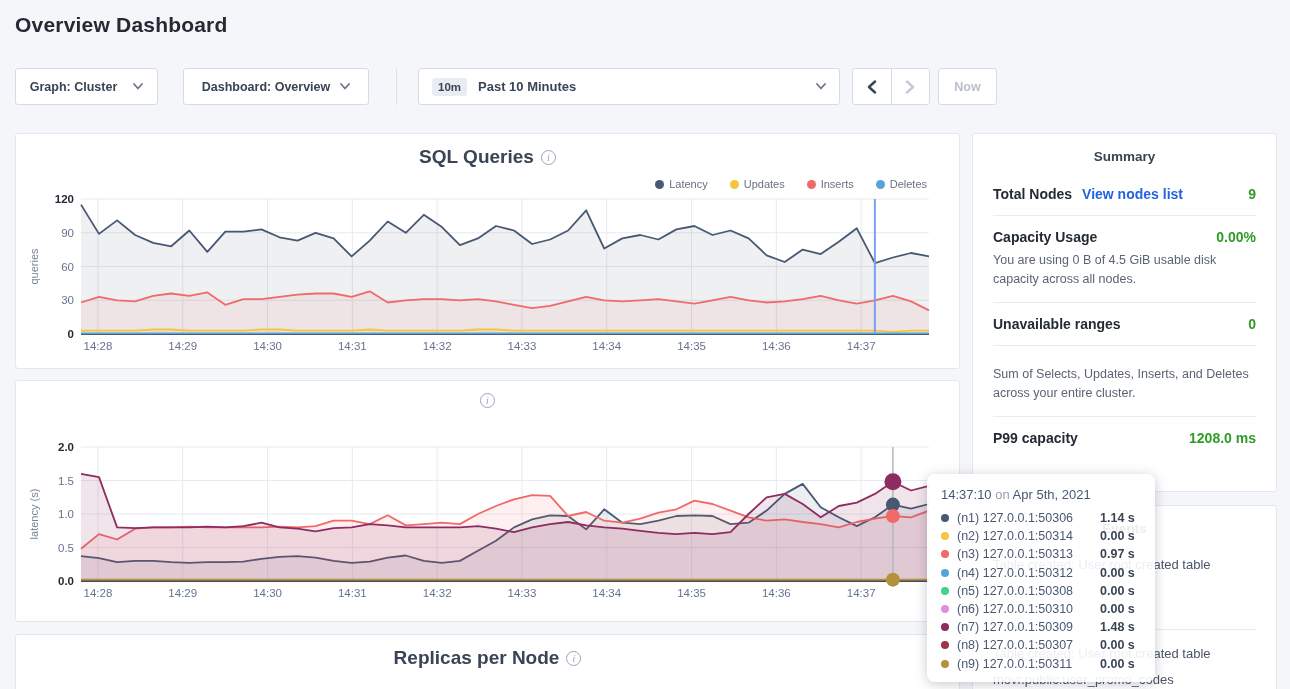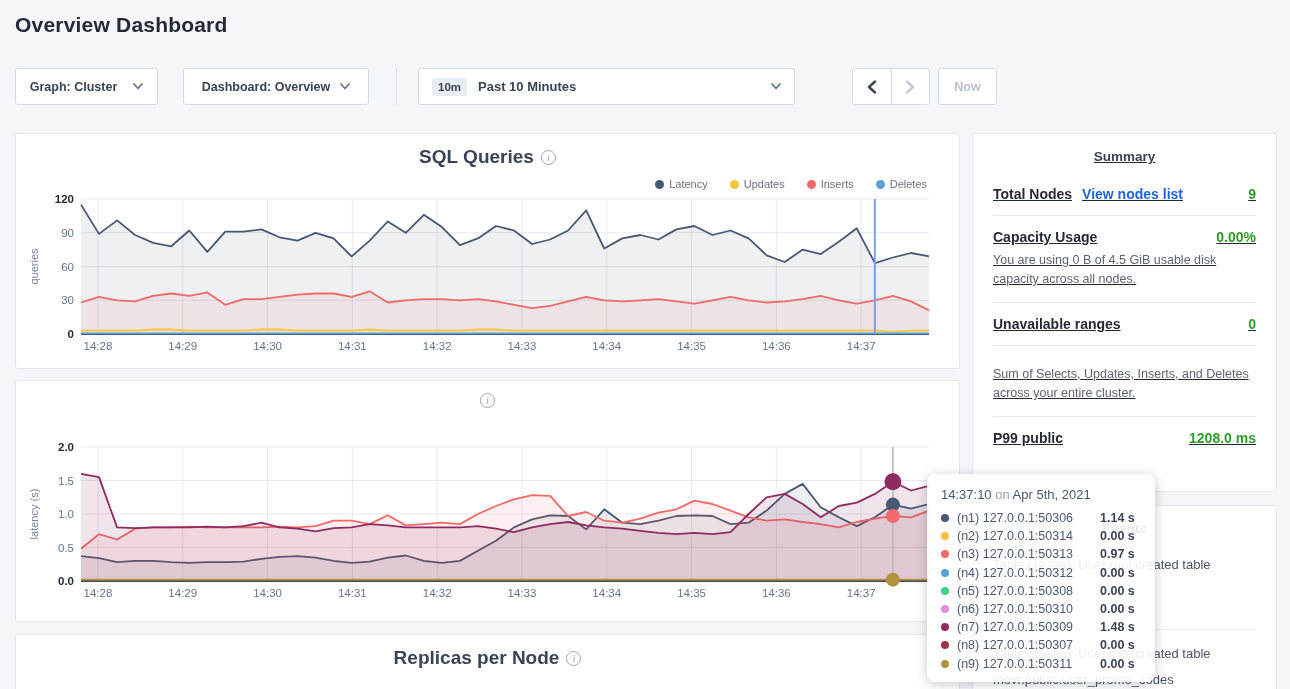--- a/index.html
+++ b/index.html
@@ -11,42 +11,42 @@
     position:relative;
   }
   .page-title { position:absolute; left:15px; top:13px; font-size:21px; font-weight:700; color:#242a35; letter-spacing:.2px; }
 
   
   .ctl { position:absolute; top:68px; height:37px; background:#fff; border:1px solid #d6dce6; border-radius:3px; display:flex; align-items:center; }
   .ctl-label { font-size:12.5px; font-weight:700; color:#394455; }
   #graph-dd   { left:15px;  width:143px; justify-content:center; gap:16px; cursor:pointer; }
   #dash-dd    { left:183px; width:186px; justify-content:center; gap:10px; cursor:pointer; }
   .tb-divider { position:absolute; left:396px; top:68px; width:1px; height:37px; background:#dde2ea; }
-  #time-picker{ left:418px; width:377px; padding:0 13px; cursor:pointer; }
+  #time-picker{ left:418px; width:422px; padding:0 13px; cursor:pointer; }
   .time-badge { background:#e8ecf3; border-radius:3px; padding:3px 6px; font-size:11.5px; font-weight:700; color:#394455; }
   .time-label { margin-left:11px; font-size:13px; font-weight:700; color:#394455; }
   .spacer { flex:1; }
   .chev { width:10px; height:7px; }
   .chev polyline { fill:none; stroke:#6b7689; stroke-width:1.8; stroke-linecap:round; stroke-linejoin:round; }
   #arrow-group { left:852px; width:78px; padding:0; }
   .arrow-btn { width:39px; height:100%; display:flex; align-items:center; justify-content:center; cursor:pointer; }
   .arrow-btn + .arrow-btn { border-left:1px solid #d6dce6; }
   .arrow-btn svg { width:10px; height:14px; }
   .arrow-btn polyline { fill:none; stroke-width:2.4; stroke-linecap:round; stroke-linejoin:round; }
   #prev-btn polyline { stroke:#394455; }
   #next-btn polyline { stroke:#c3cad6; }
   #now-btn { left:938px; width:59px; justify-content:center; cursor:default; }
   #now-btn .ctl-label { color:#b9c0cd; }
 
   
   .panel { position:absolute; background:#fff; border:1px solid #e3e7ee; border-radius:3px; }
   #sql-panel { left:15px; top:133px; width:945px; height:236px; }
   #lat-panel { left:15px; top:380px; width:945px; height:242px; }
   #rep-panel { left:15px; top:634px; width:945px; height:190px; }
-  #summary-panel { left:972px; top:133px; width:305px; height:359px;text-decoration:underline; }
+  #summary-panel { left:972px; top:133px; width:305px; height:359px; }
   #events-panel  { left:972px; top:505px; width:305px; height:220px; }
 
   .chart-title-row { position:absolute; top:12px; left:0; right:0; display:flex; justify-content:center; align-items:center; gap:7px; }
   .chart-title { font-size:19px; font-weight:700; color:#394455; }
   .info-icon { width:15px; height:15px; border:1px solid #9aa5bb; border-radius:50%; color:#9aa5bb;
     font-family:"Liberation Serif", serif; font-style:italic; font-size:10px; line-height:13px; text-align:center; cursor:pointer; }
   .chart-svg { position:absolute; left:0; top:0; }
   .legend { position:absolute; top:44px; right:32px; display:flex; gap:22px; align-items:center; }
   .legend-item { display:flex; align-items:center; gap:5px; }
   .legend-dot { width:9px; height:9px; border-radius:50%; }
@@ -272,21 +272,21 @@
         <div class="srow-top">
           <span class="srow-label">Unavailable ranges</span>
           <span class="srow-value" style="color: rgb(46, 156, 39);">0</span>
         </div>
       </div>
       <div class="srow">
         <div class="srow-sub">Sum of Selects, Updates, Inserts, and Deletes across your entire cluster.</div>
       </div>
       <div class="srow">
         <div class="srow-top">
-          <span class="srow-label">P99 public</span>
+          <span class="srow-label">P99 capacity</span>
           <span class="srow-value" style="color: rgb(46, 156, 39);">1208.0 ms</span>
         </div>
       </div>
     </div>
 </div>
 
 <div class="panel" id="events-panel">
   <div class="side-heading">Events</div>
   <div class="side-body" id="events-list">
       <div class="event-item">

